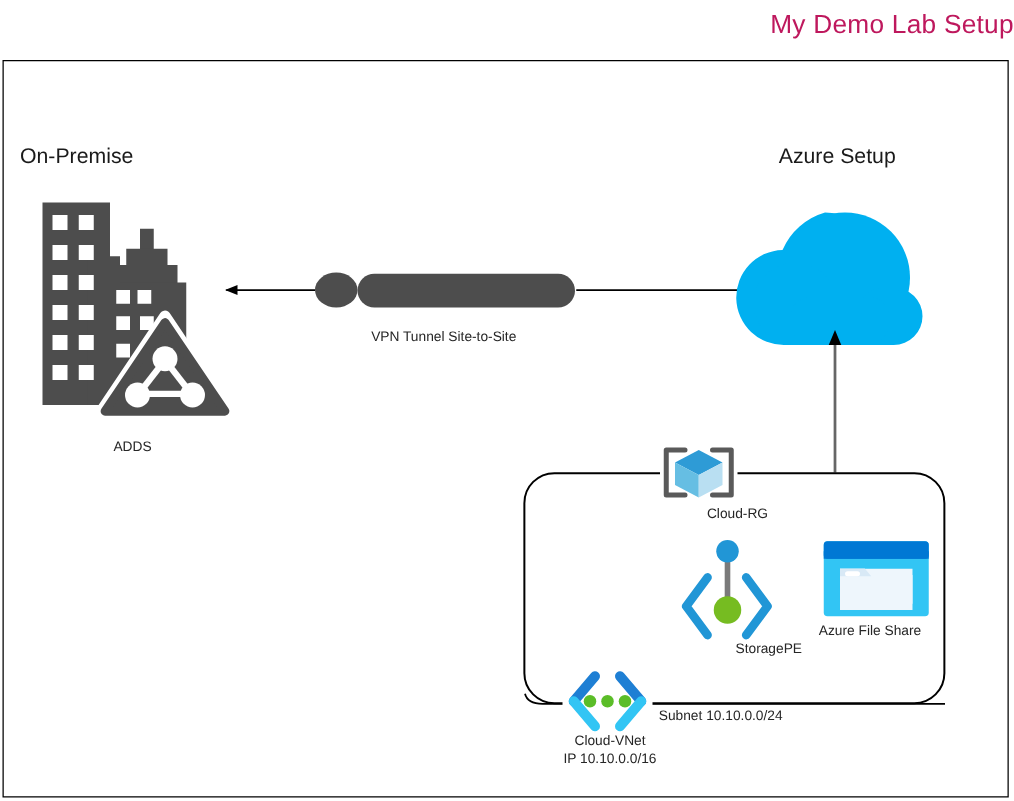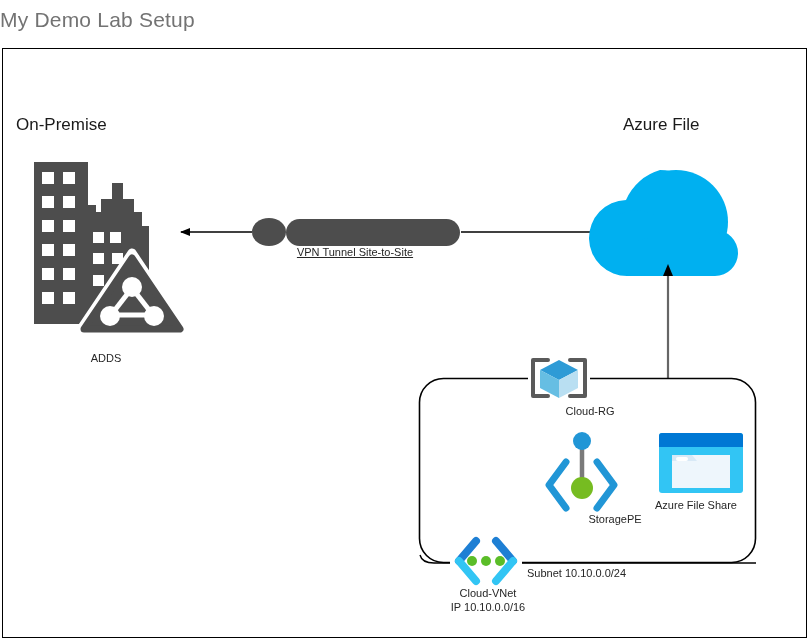--- a/index.html
+++ b/index.html
@@ -19,23 +19,23 @@
     background: #ffffff;
     overflow: hidden;
   }
   .abs { position: absolute; text-align: center; }
 
   
   #page-title {
     left: 0;
     top: 8px;
     width: 811px;
-    text-align: left;
+    text-align: right;
     font-size: 21px;
-    color: #737373;
+    color: #be185d;
     letter-spacing: 0.2px;
   }
 
   
   #diagram-frame {
     left: 2px;
     top: 48px;
     width: 805px;
     height: 590px;
     border: 1px solid #000000;
@@ -62,21 +62,21 @@
   }
   .caption-left {
     font-size: 11px;
     color: #262626;
     text-align: left;
     white-space: nowrap;
     line-height: 14px;
   }
 
   #adds-label      { left: 58px;  top: 334px; width: 96px; margin-top: 17px; }
-  #vpn-label       { left: 265px; top: 245px; width: 180px; text-decoration: underline; }
+  #vpn-label       { left: 265px; top: 263px; width: 180px; }
   #cloudrg-label   { left: 535px; top: 404px; width: 110px; }
   #storagepe-label { left: 560px; top: 512px; width: 110px; }
   #fileshare-label { left: 636px; top: 498px; width: 120px; }
   #vnet-label      { left: 428px; top: 586px; width: 120px; }
   #subnet-label    { left: 527px; top: 566px; width: 160px; }
 
   
   svg.layer {
     position: absolute;
     left: 0; top: 0;
@@ -90,21 +90,21 @@
 </head>
 <body>
 
 <div id="canvas">
 
   <div class="abs" id="page-title">My Demo Lab Setup</div>
 
   <div class="abs" id="diagram-frame"></div>
 
   <div class="abs zone-heading" id="onprem-heading">On-Premise</div>
-  <div class="abs zone-heading" id="azure-heading">Azure File</div>
+  <div class="abs zone-heading" id="azure-heading">Azure Setup</div>
 
   <svg class="layer" viewBox="0 0 811 641" xmlns="http://www.w3.org/2000/svg">
 
     <defs>
       <marker id="arrowBlack" markerWidth="10" markerHeight="8" refX="9" refY="4" orient="auto" markerUnits="userSpaceOnUse">
         <path d="M0,0 L10,4 L0,8 Z" fill="#000000"></path>
       </marker>
       <marker id="arrowBlackStart" markerWidth="10" markerHeight="8" refX="1" refY="4" orient="auto" markerUnits="userSpaceOnUse">
         <path d="M10,0 L0,4 L10,8 Z" fill="#000000"></path>
       </marker>

